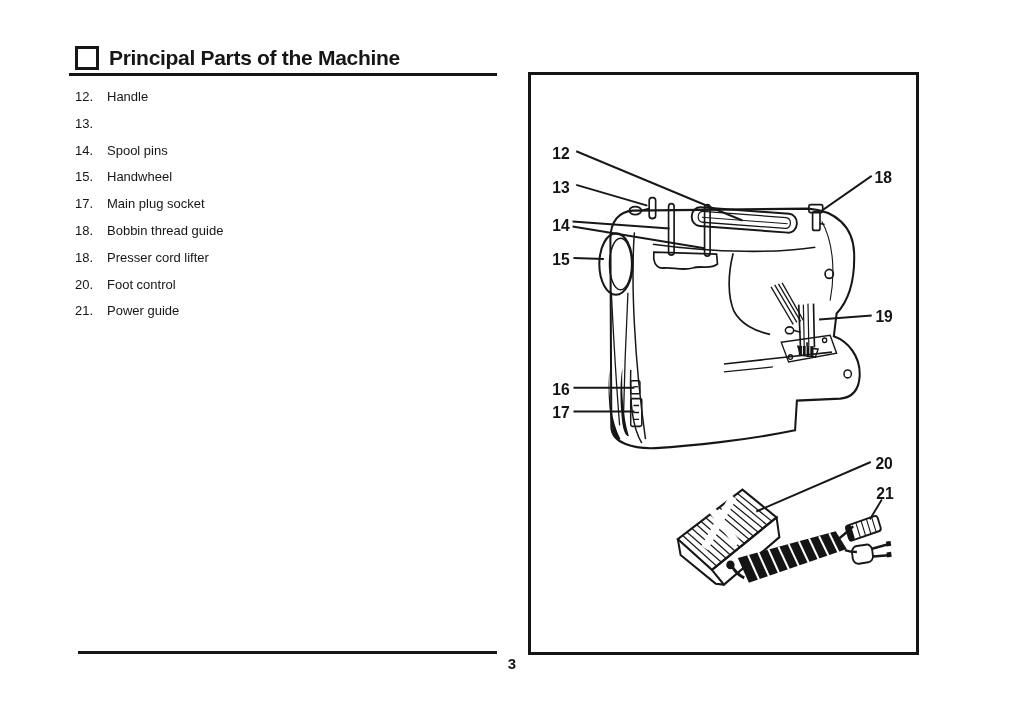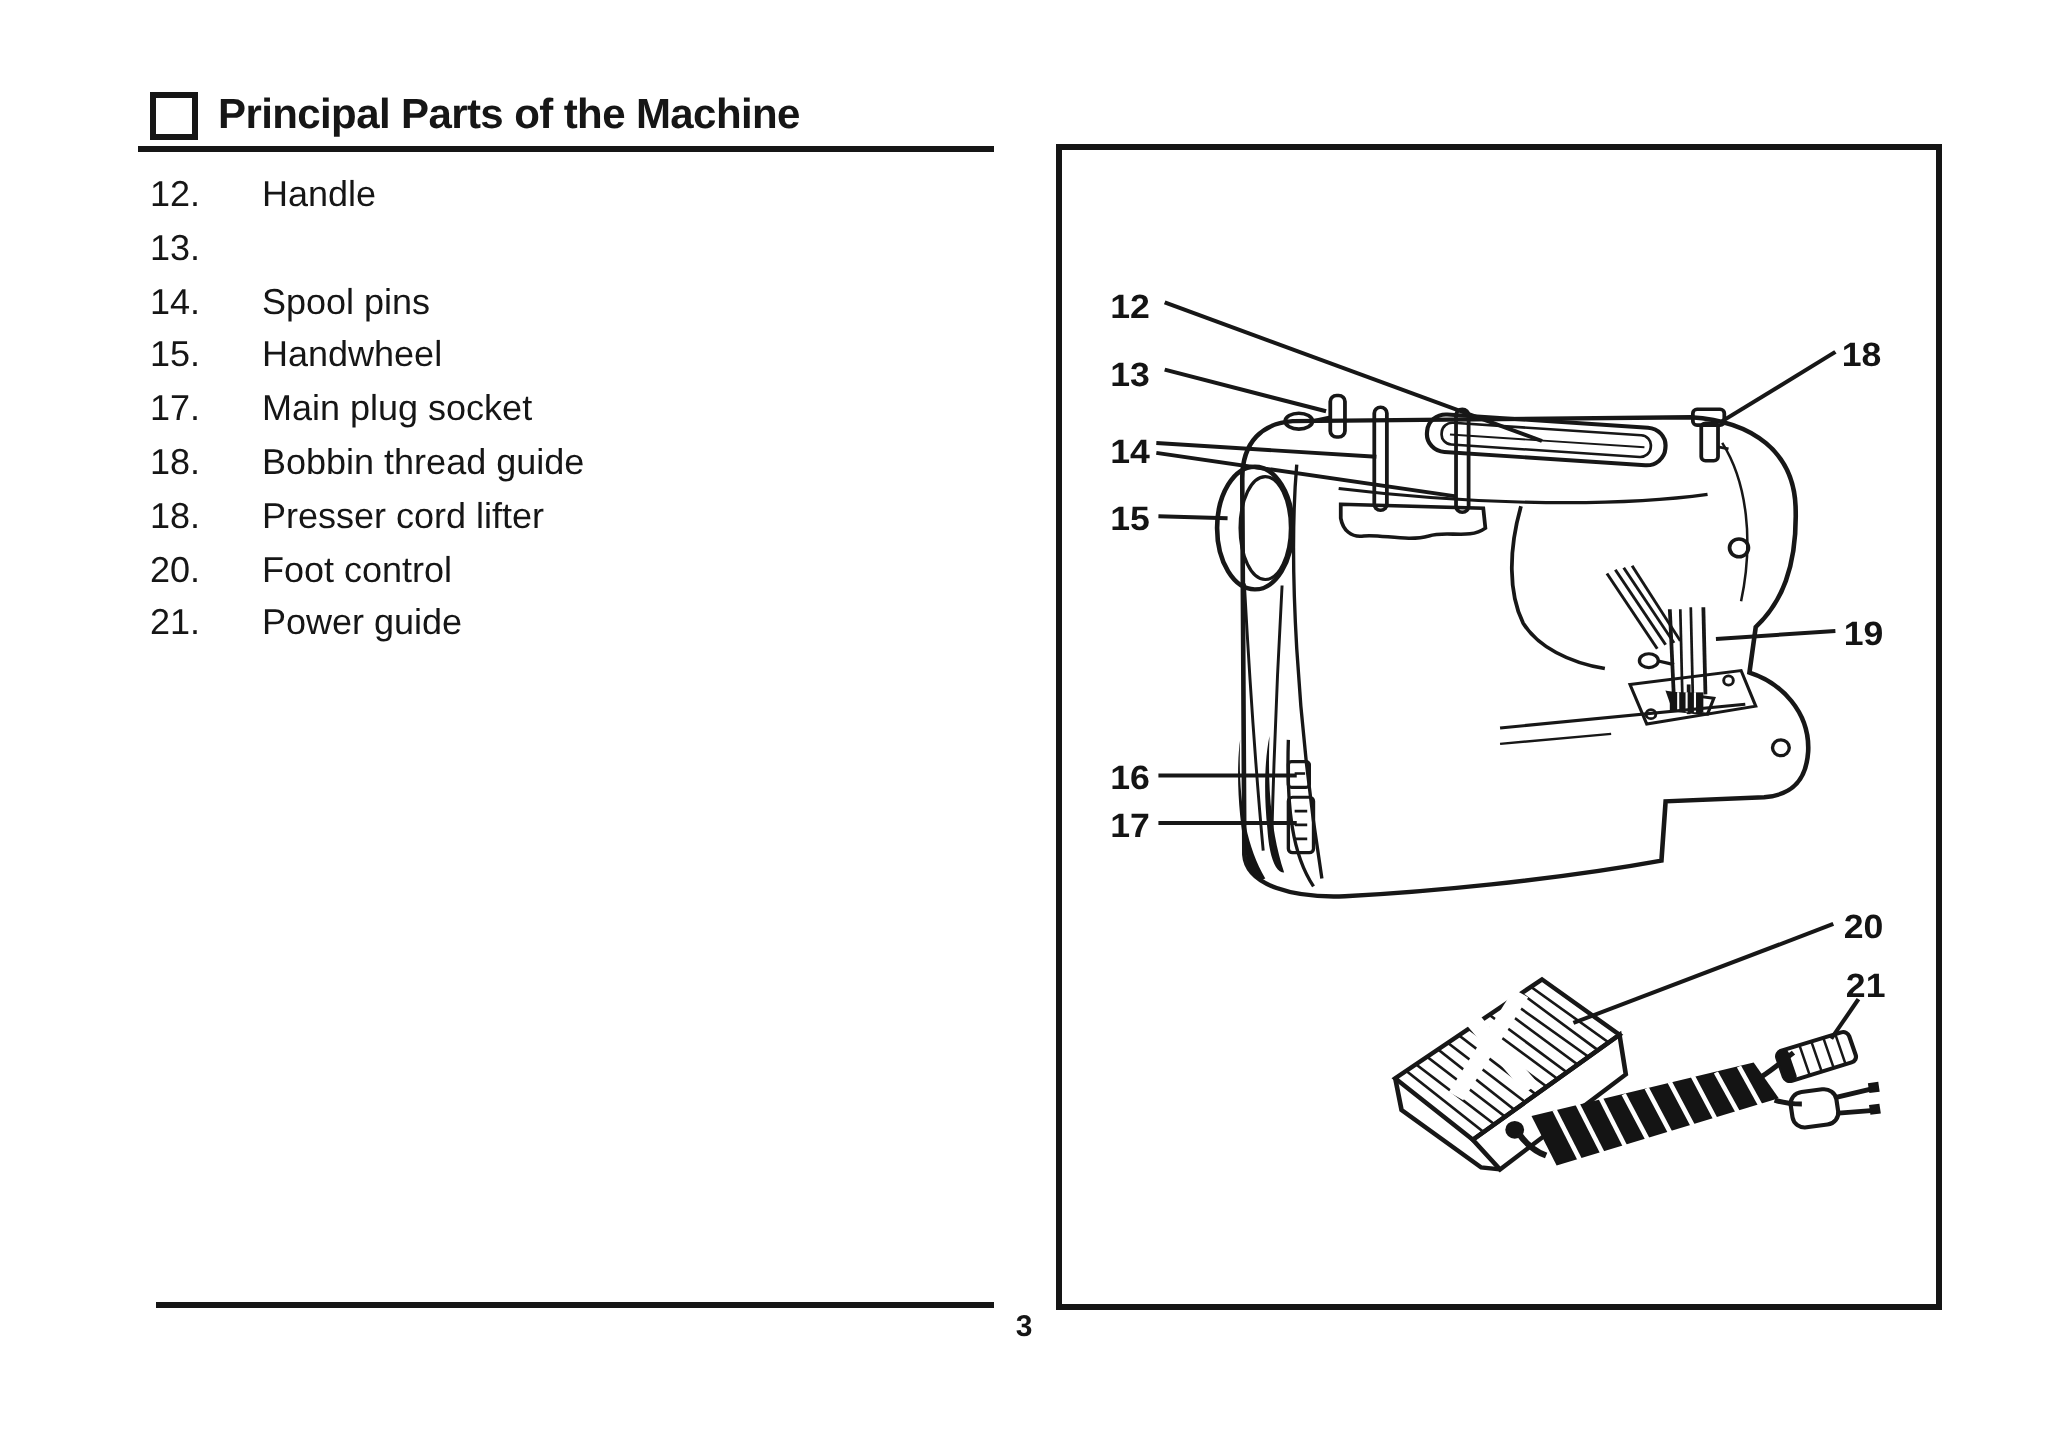--- a/index.html
+++ b/index.html
@@ -5,26 +5,26 @@
   html,body{margin:0;padding:0;}
   body{
     width:1024px;height:722px;background:#ffffff;position:relative;overflow:hidden;
     font-family:"Liberation Sans","DejaVu Sans",sans-serif;color:#161616;
   }
   .title-row{position:absolute;left:75px;top:46px;display:flex;align-items:center;}
   .checkbox{width:18px;height:18px;border:3px solid #161616;display:inline-block;margin-right:10px;background:#fff;}
   .page-title{font-size:21px;font-weight:bold;letter-spacing:-0.3px;margin:0;line-height:24px;}
   .title-underline{position:absolute;left:69px;top:73px;width:428px;height:3px;background:#161616;}
   .parts-list{position:absolute;left:75px;top:84px;}
-  .li{height:26.8px;line-height:26.8px;font-size:18px;display:flex;gap:24px;}
+  .li{height:26.8px;line-height:26.8px;font-size:13px;display:flex;}
   .li .num{width:32px;display:inline-block;}
   .bottom-rule{position:absolute;left:78px;top:651px;width:419px;height:3px;background:#161616;}
   .page-number{position:absolute;left:500px;top:655px;width:24px;text-align:center;font-size:15px;font-weight:bold;}
   .diagram-panel{
-    position:absolute;left:528px;top:72px;width:443px;height:583px;
+    position:absolute;left:528px;top:72px;width:391px;height:583px;
     border:3px solid #151515;box-sizing:border-box;background:#fff;
   }
   .diagram-panel svg{display:block;width:100%;height:100%;}
   svg text{font-family:"Liberation Sans","DejaVu Sans",sans-serif;font-weight:bold;font-size:17px;fill:#141414;}
   .ln{stroke:#171717;fill:none;}
 </style>
 </head>
 <body>
 
 <div class="title-row">

